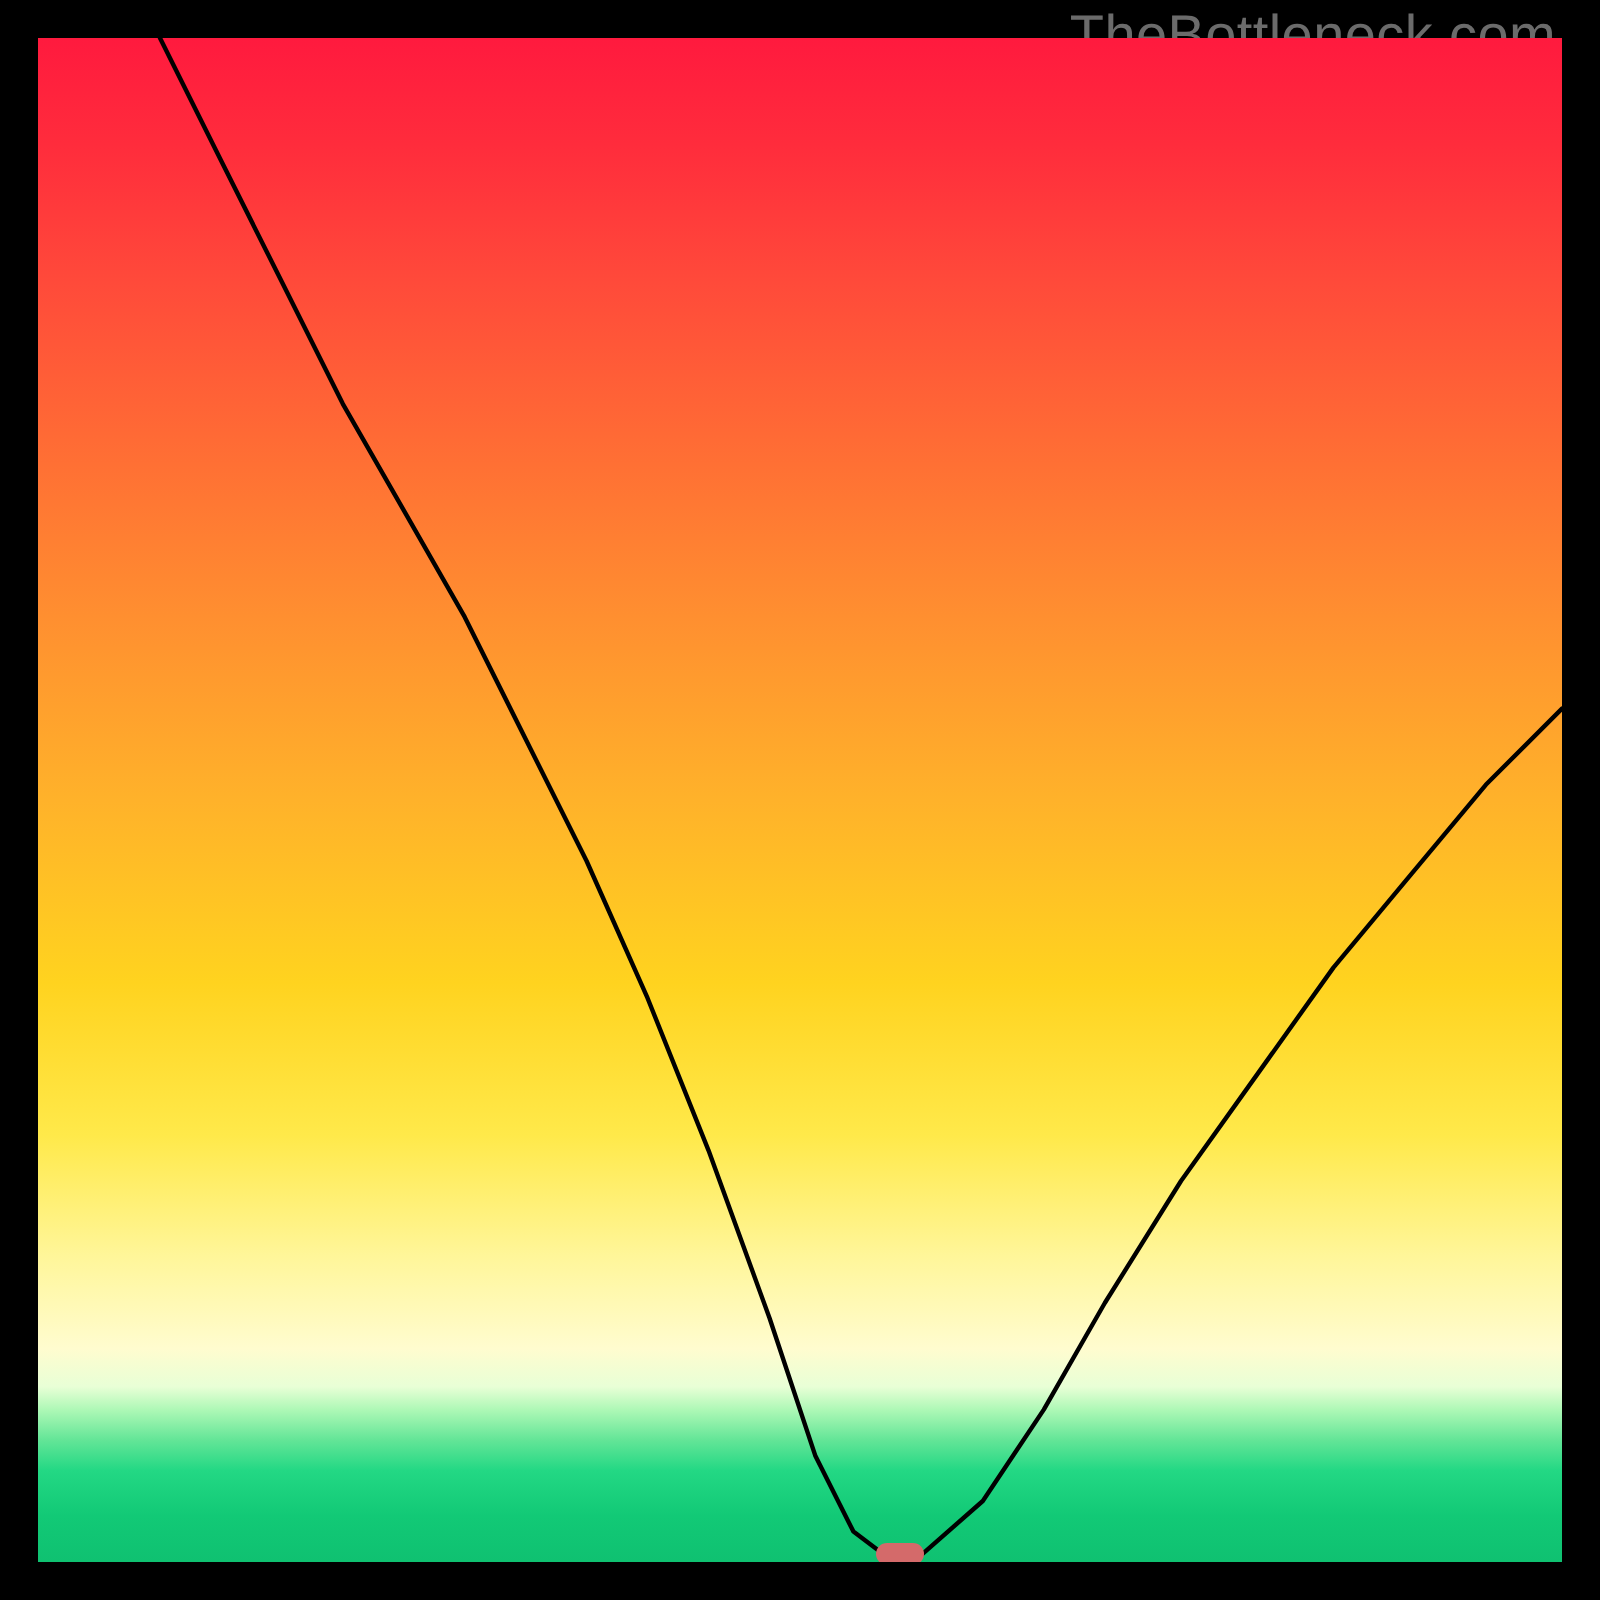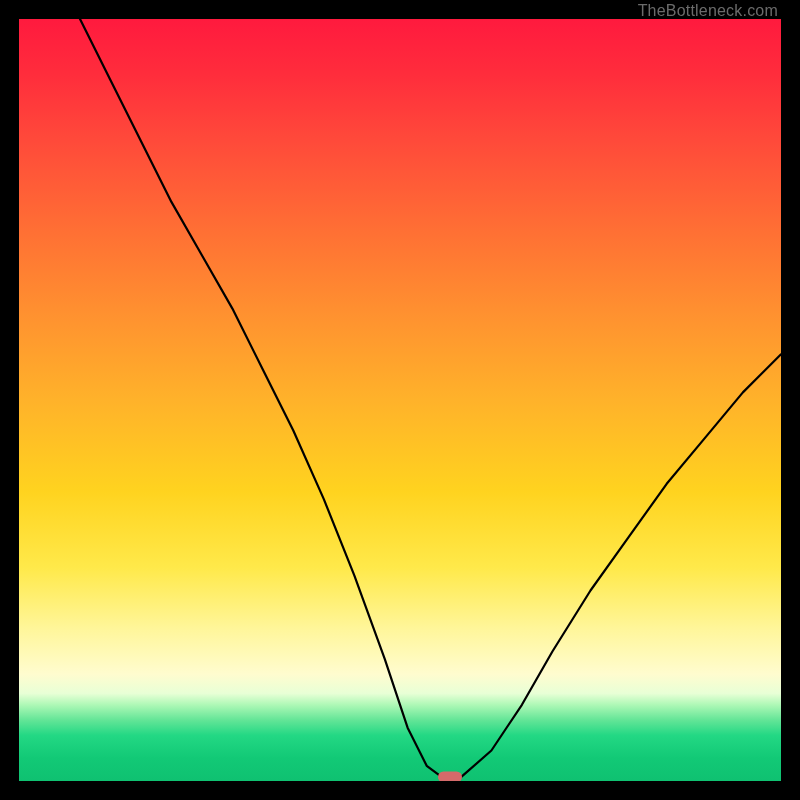--- a/index.html
+++ b/index.html
@@ -59,21 +59,21 @@
     height: 11px;
     border-radius: 6px;
     background: #d46a6a;
     transform: translate(-50%, -50%);
   }
   .watermark {
     position: absolute;
     top: 2px;
     right: 22px;
     color: #6b6b6b;
-    font-size: 16px;
+    font-size: 28px;
     letter-spacing: 0.2px;
     user-select: none;
   }
 </style>
 </head>
 <body>
 
 <div class="stage">
   <div class="watermark">TheBottleneck.com</div>
   <div class="plot">

